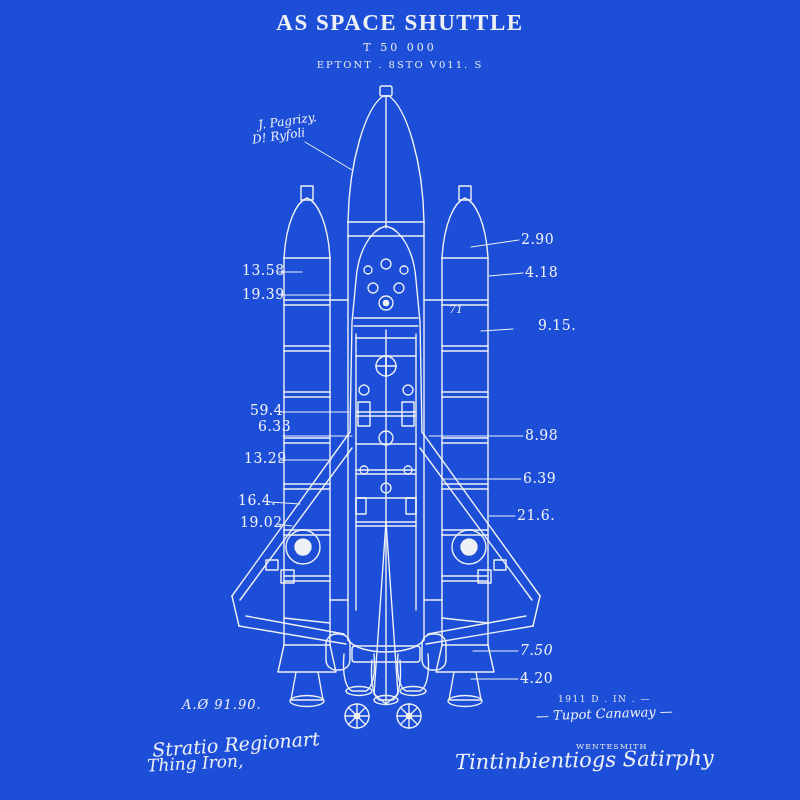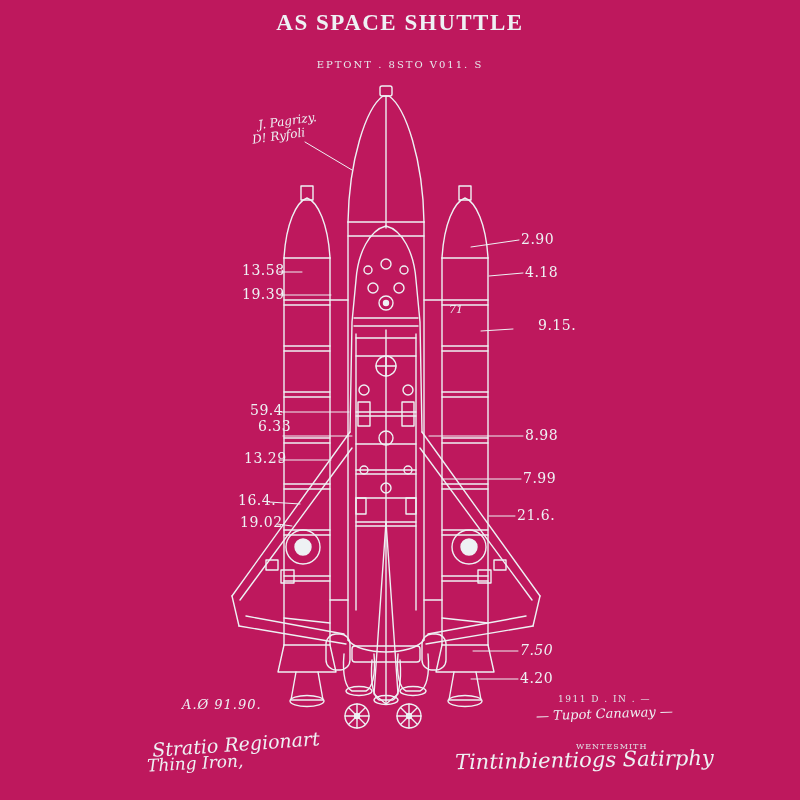--- a/index.html
+++ b/index.html
@@ -1,16 +1,16 @@
 <!DOCTYPE html>
 <html><head>
 <meta charset="utf-8">
 <style>
   html,body{margin:0;padding:0;width:800px;height:800px;overflow:hidden;background:#242830;}
-  .poster{position:relative;width:800px;height:800px;background:#be185d;color:#eef1f4;
+  .poster{position:relative;width:800px;height:800px;background:#1d4ed8;color:#eef1f4;
           font-family:"DejaVu Serif",serif;}
   .drawing{position:absolute;left:0;top:0;}
   .title{position:absolute;top:10px;left:0;width:100%;text-align:center;
          font-family:"Liberation Serif",serif;font-weight:700;font-size:23px;letter-spacing:1.5px;}
   .subtitle{position:absolute;left:0;width:100%;text-align:center;white-space:nowrap;color:#e7ebee;}
   .s1{top:41px;font-size:11px;letter-spacing:3px;}
   .s2{top:59px;font-size:10px;letter-spacing:2px;}
   .label{position:absolute;font-size:14px;letter-spacing:.5px;white-space:nowrap;}
   .small-label{position:absolute;font-size:11px;font-style:italic;}
   .script{position:absolute;font-family:"DejaVu Serif",serif;font-style:italic;white-space:nowrap;}
@@ -198,38 +198,39 @@
         <line x1="523" y1="436" x2="429" y2="436"></line>
         <line x1="521" y1="479" x2="443" y2="479"></line>
         <line x1="515" y1="516" x2="489" y2="516"></line>
         <line x1="518" y1="651" x2="473" y2="651"></line>
         <line x1="518" y1="679" x2="471" y2="679"></line>
       </g>
     </g>
   </svg>
 
   <div class="title">AS SPACE SHUTTLE</div>
+  <div class="subtitle s1">T 50 000</div>
   <div class="subtitle s2">EPTONT . 8STO V011. S</div>
 
   <div class="script" style="left:258px;top:114px;font-size:12px;transform:rotate(-8deg);">J. Pagrizy.</div>
   <div class="script" style="left:252px;top:129px;font-size:12px;transform:rotate(-8deg);">D! Ryfoli</div>
 
   <div class="label" style="left:242px;top:262px;">13.58</div>
   <div class="label" style="left:242px;top:286px;text-align:right;">19.39</div>
   <div class="label" style="left:250px;top:402px;">59.4</div>
   <div class="label" style="left:252px;top:418px;margin-left:6px;">6.33</div>
   <div class="label" style="left:244px;top:450px;">13.29</div>
   <div class="label" style="left:238px;top:492px;">16.4.</div>
   <div class="label" style="left:240px;top:514px;">19.02</div>
 
   <div class="label" style="left:521px;top:231px;">2.90</div>
   <div class="label" style="left:525px;top:264px;">4.18</div>
   <div class="label" style="left:538px;top:317px;">9.15.</div>
   <div class="label" style="left:525px;top:427px;">8.98</div>
-  <div class="label" style="left:523px;top:470px;">7.99</div>
+  <div class="label" style="left:523px;top:470px;">6.39</div>
   <div class="label" style="left:517px;top:507px;">21.6.</div>
   <div class="label" style="left:520px;top:642px;font-style:italic;">7.50</div>
   <div class="label" style="left:520px;top:670px;">4.20</div>
 
   <div class="small-label" style="left:449px;top:303px;">71</div>
 
   <div class="label" style="left:182px;top:697px;font-size:13px;letter-spacing:1px;font-style:italic;">A.Ø 91.90.</div>
   <div class="script" style="left:152px;top:733px;font-size:19px;transform:rotate(-4deg);">Stratio Regionart</div>
   <div class="script" style="left:147px;top:753px;font-size:17px;transform:rotate(-3deg);">Thing Iron,</div>
   <div class="script" style="left:220px;top:806px;font-size:16px;">07</div>

